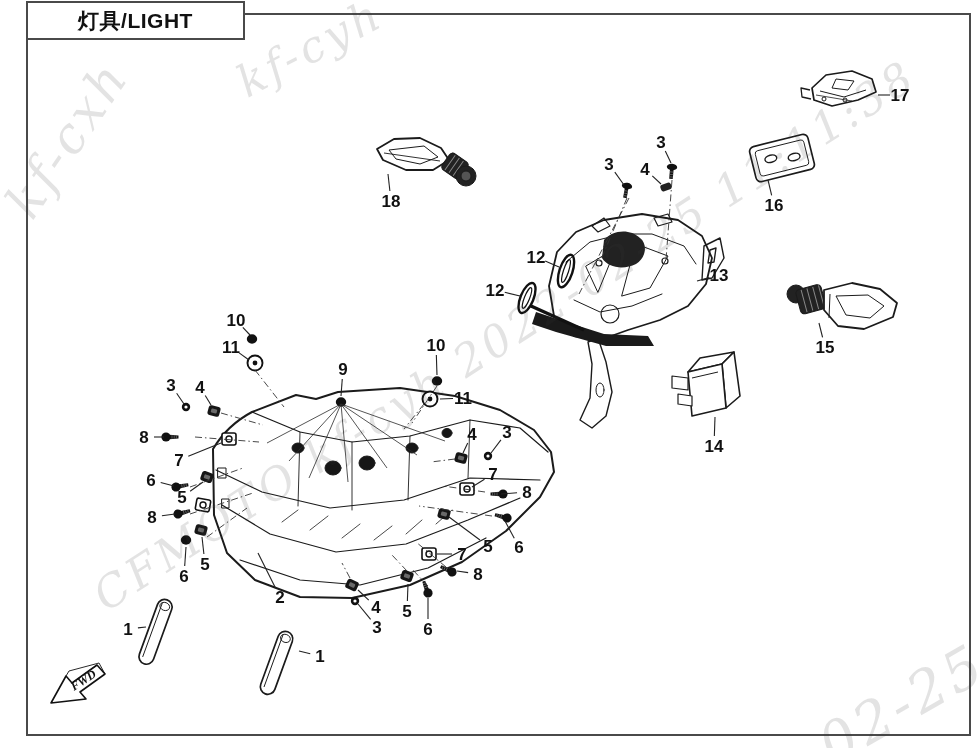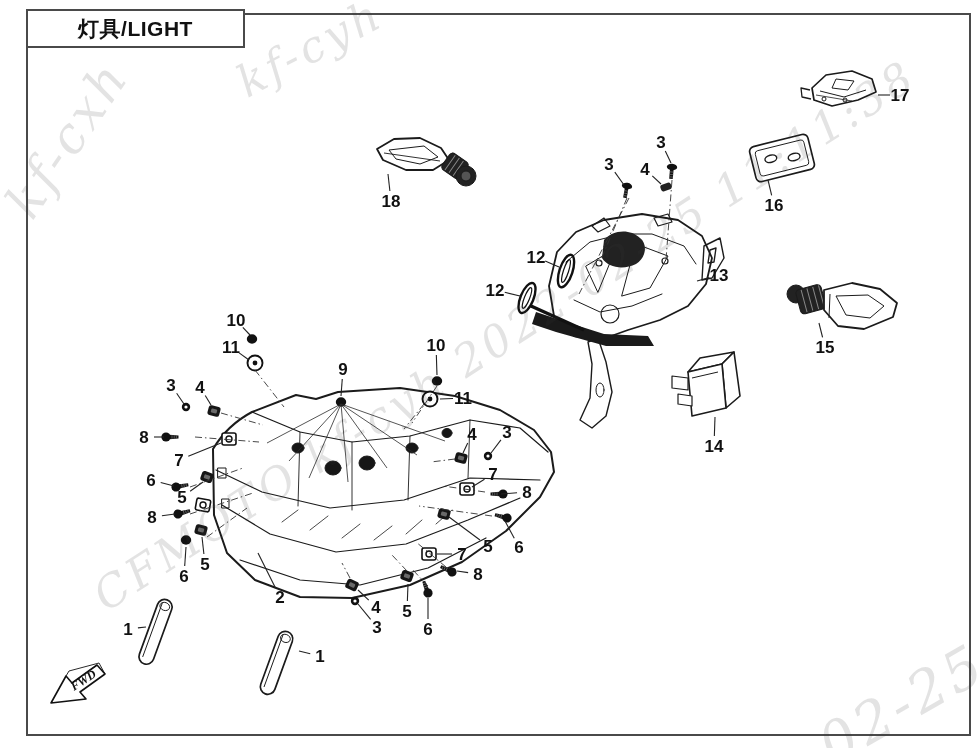--- a/index.html
+++ b/index.html
@@ -1,20 +1,20 @@
 <!DOCTYPE html>
 <html><head>
 <meta charset="utf-8">
 <style>
   html,body{margin:0;padding:0;background:#fff;}
   .page{position:relative;width:980px;height:748px;background:#fff;overflow:hidden;
         font-family:"Liberation Sans",sans-serif;}
   .frame{position:absolute;left:26px;top:13px;width:945px;height:723px;
          border:2px solid #4a4a4a;box-sizing:border-box;}
-  .title-box{position:absolute;left:26px;top:9px;width:219px;height:39px;
+  .title-box{position:absolute;left:26px;top:1px;width:219px;height:39px;
          border:2px solid #4a4a4a;box-sizing:border-box;display:flex;
          align-items:center;justify-content:center;background:#fff;}
   .title-box span{font-size:21px;font-weight:bold;color:#111;letter-spacing:.5px;}
   svg.art{position:absolute;left:0;top:0;}
   .wm-layer{position:absolute;left:0;top:0;width:100%;height:100%;pointer-events:none;}
   .wm-layer span{position:absolute;font-family:"DejaVu Serif","Liberation Serif",serif;
         font-style:italic;color:rgba(60,60,60,0.14);white-space:nowrap;
         transform-origin:0 0;letter-spacing:4px;}
   .callout-text{font-family:"Liberation Sans",sans-serif;font-size:17px;font-weight:bold;fill:#111;}
   .fwd-text{font-family:"Liberation Serif","DejaVu Serif",serif;font-weight:bold;font-style:italic;

